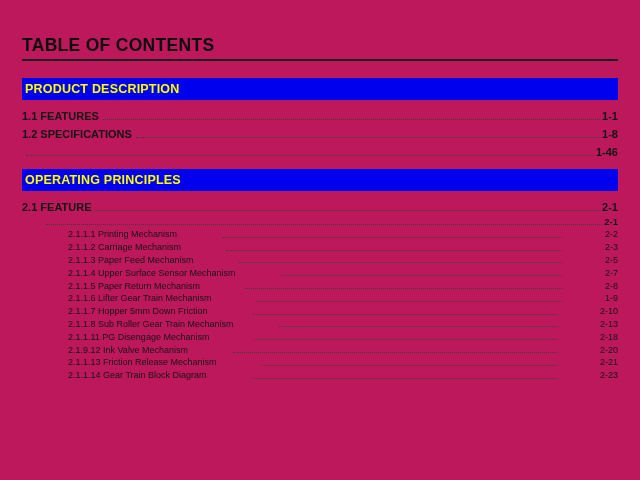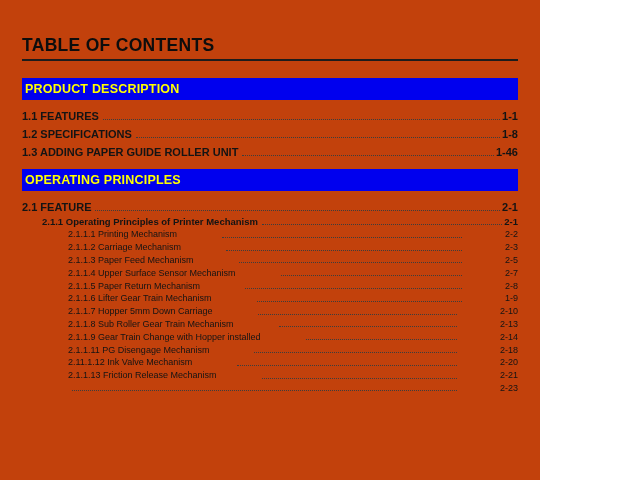--- a/index.html
+++ b/index.html
@@ -9,24 +9,24 @@
   }
   body {
     width: 640px;
     height: 480px;
     overflow: hidden;
     font-family: "Liberation Sans", sans-serif;
     color: #141414;
   }
   .page {
     box-sizing: border-box;
-    width: 540px;
+    width: 640px;
     height: 480px;
     padding: 37px 22px 0 22px;
-    background: #c2410c;
+    background: #be185d;
   }
   .page-title {
     margin: 0;
     font-size: 17.5px;
     font-weight: bold;
     letter-spacing: 0.3px;
     color: #0d0d0d;
     line-height: 1;
   }
   .title-rule {
@@ -110,40 +110,38 @@
     <span class="entry-page">1-1</span>
   </div>
 
   <div class="toc-entry lv1">
     <span class="entry-label">1.2 SPECIFICATIONS</span>
     <span class="leader"></span>
     <span class="entry-page">1-8</span>
   </div>
 
   <div class="toc-entry lv1">
-    <span class="entry-label">1.3 ADDING PAPER GUIDE ROLLER UNIT</span>
     <span class="leader"></span>
     <span class="entry-page">1-46</span>
   </div>
 </div>
   </section>
 
   <section class="toc-section">
     <div class="banner">
       <span class="banner-label">OPERATING PRINCIPLES</span>
     </div>
     <div class="entries">
   <div class="toc-entry lv1">
     <span class="entry-label">2.1 FEATURE</span>
     <span class="leader"></span>
     <span class="entry-page">2-1</span>
   </div>
 
   <div class="toc-entry lv2">
-    <span class="entry-label">2.1.1 Operating Principles of Printer Mechanism</span>
     <span class="leader"></span>
     <span class="entry-page">2-1</span>
   </div>
 
   <div class="toc-entry lv3">
     <span class="entry-label">2.1.1.1 Printing Mechanism</span>
     <span class="leader"></span>
     <span class="entry-page">2-2</span>
   </div>
 
@@ -171,56 +169,52 @@
     <span class="entry-page">2-8</span>
   </div>
 
   <div class="toc-entry lv3">
     <span class="entry-label">2.1.1.6 Lifter Gear Train Mechanism</span>
     <span class="leader"></span>
     <span class="entry-page">1-9</span>
   </div>
 
   <div class="toc-entry lv3">
-    <span class="entry-label">2.1.1.7 Hopper 5mm Down Carriage</span>
+    <span class="entry-label">2.1.1.7 Hopper 5mm Down Friction</span>
     <span class="leader"></span>
     <span class="entry-page">2-10</span>
   </div>
 
   <div class="toc-entry lv3">
     <span class="entry-label">2.1.1.8 Sub Roller Gear Train Mechanism</span>
     <span class="leader"></span>
     <span class="entry-page">2-13</span>
   </div>
 
-  <div class="toc-entry lv3">
-    <span class="entry-label">2.1.1.9 Gear Train Change with Hopper installed</span>
-    <span class="leader"></span>
-    <span class="entry-page">2-14</span>
-  </div>
 
 
   <div class="toc-entry lv3">
     <span class="entry-label">2.1.1.11 PG Disengage Mechanism</span>
     <span class="leader"></span>
     <span class="entry-page">2-18</span>
   </div>
 
   <div class="toc-entry lv3">
-    <span class="entry-label">2.11.1.12 Ink Valve Mechanism</span>
+    <span class="entry-label">2.1.9.12 Ink Valve Mechanism</span>
     <span class="leader"></span>
     <span class="entry-page">2-20</span>
   </div>
 
   <div class="toc-entry lv3">
     <span class="entry-label">2.1.1.13 Friction Release Mechanism</span>
     <span class="leader"></span>
     <span class="entry-page">2-21</span>
   </div>
 
   <div class="toc-entry lv3">
+    <span class="entry-label">2.1.1.14 Gear Train Block Diagram</span>
     <span class="leader"></span>
     <span class="entry-page">2-23</span>
   </div>
 </div>
   </section>
 </div>
 </div>
 
 </body></html>

